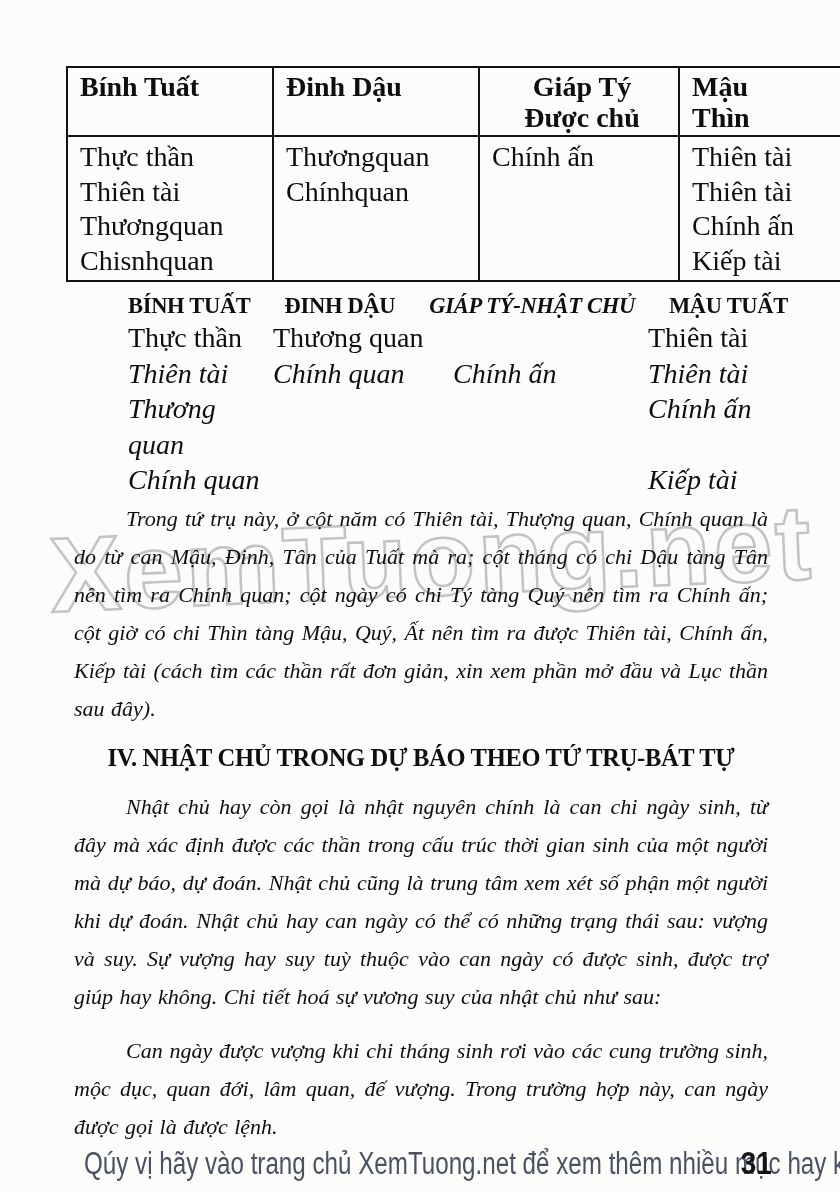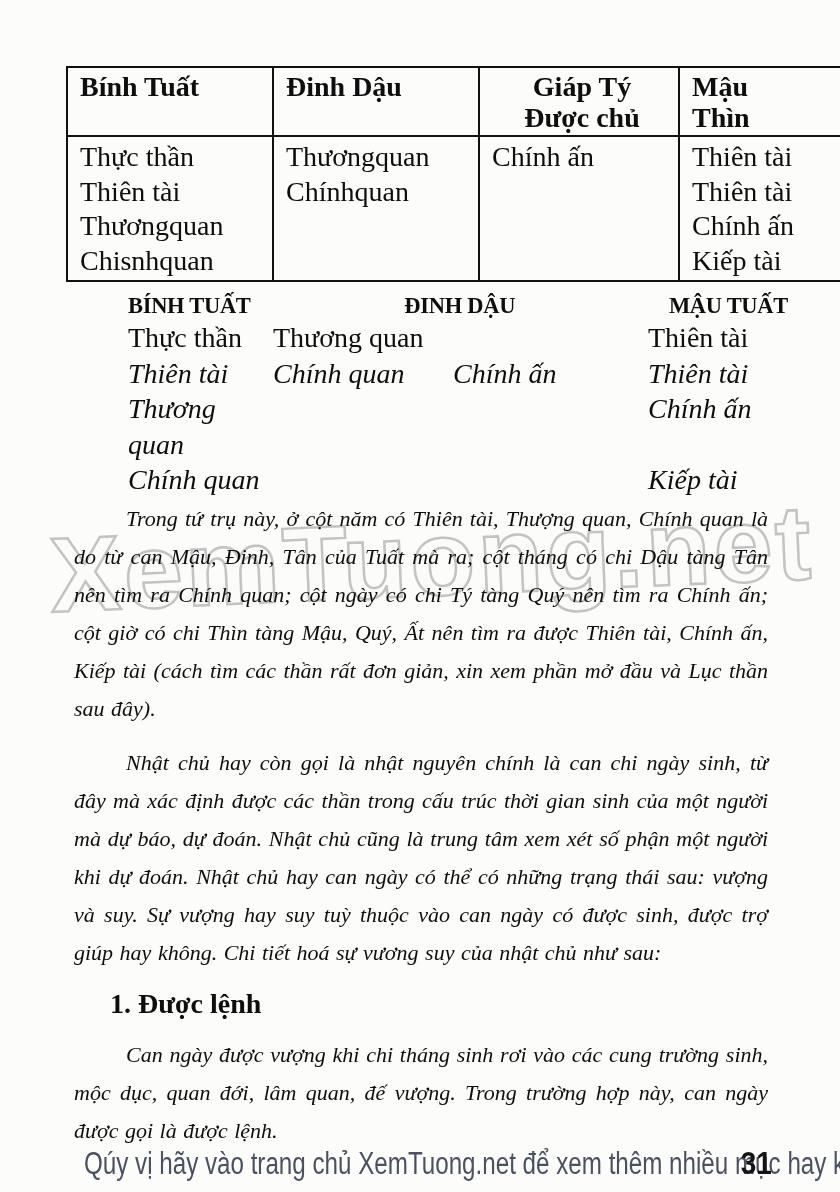--- a/index.html
+++ b/index.html
@@ -154,20 +154,21 @@
           <div>Kiếp tài</div>
         </td>
       </tr>
     </tbody>
       </table>
 
     <div class="pillar-list">
       <div class="pl-caps">
         <span>BÍNH TUẤT</span>
         <span>ĐINH DẬU</span>
+        <span class="bi">GIÁP TÝ-NHẬT CHỦ</span>
         <span>MẬU TUẤT</span>
       </div>
       <div class="pl-row">
         <span>Thực thần</span>
         <span>Thương quan</span>
         <span></span>
         <span>Thiên tài</span>
       </div>
       <div class="pl-row italic">
         <span>Thiên tài</span>
@@ -184,24 +185,24 @@
       <div class="pl-row italic">
         <span>Chính quan</span>
         <span></span>
         <span></span>
         <span>Kiếp tài</span>
       </div>
     </div>
 
     <p class="para first">Trong tứ trụ này, ở cột năm có Thiên tài, Thượng quan, Chính quan là do từ can Mậu, Đinh, Tân của Tuất mà ra; cột tháng có chi Dậu tàng Tân nên tìm ra Chính quan; cột ngày có chi Tý tàng Quý nên tìm ra Chính ấn; cột giờ có chi Thìn tàng Mậu, Quý, Ất nên tìm ra được Thiên tài, Chính ấn, Kiếp tài (cách tìm các thần rất đơn giản, xin xem phần mở đầu và Lục thần sau đây).</p>
 
+    <h3 class="section-heading">IV. NHẬT CHỦ TRONG DỰ BÁO THEO TỨ TRỤ-BÁT TỰ</h3>
 
     <p class="para">Nhật chủ hay còn gọi là nhật nguyên chính là can chi ngày sinh, từ đây mà xác định được các thần trong cấu trúc thời gian sinh của một người mà dự báo, dự đoán. Nhật chủ cũng là trung tâm xem xét số phận một người khi dự đoán. Nhật chủ hay can ngày có thể có những trạng thái sau: vượng và suy. Sự vượng hay suy tuỳ thuộc vào can ngày có được sinh, được trợ giúp hay không. Chi tiết hoá sự vương suy của nhật chủ như sau:</p>
 
-    <h4 class="subsection-heading">1. Được lệnh</h4>
 
     <p class="para">Can ngày được vượng khi chi tháng sinh rơi vào các cung trường sinh, mộc dục, quan đới, lâm quan, đế vượng. Trong trường hợp này, can ngày được gọi là được lệnh.</p>
 
   </div>
 
   <div class="footer-note" style="color: rgb(74, 81, 99);">Qúy vị hãy vào trang chủ XemTuong.net để xem thêm nhiều mục hay khác</div>
   <div class="page-number">31</div>
 
 </div>
 

